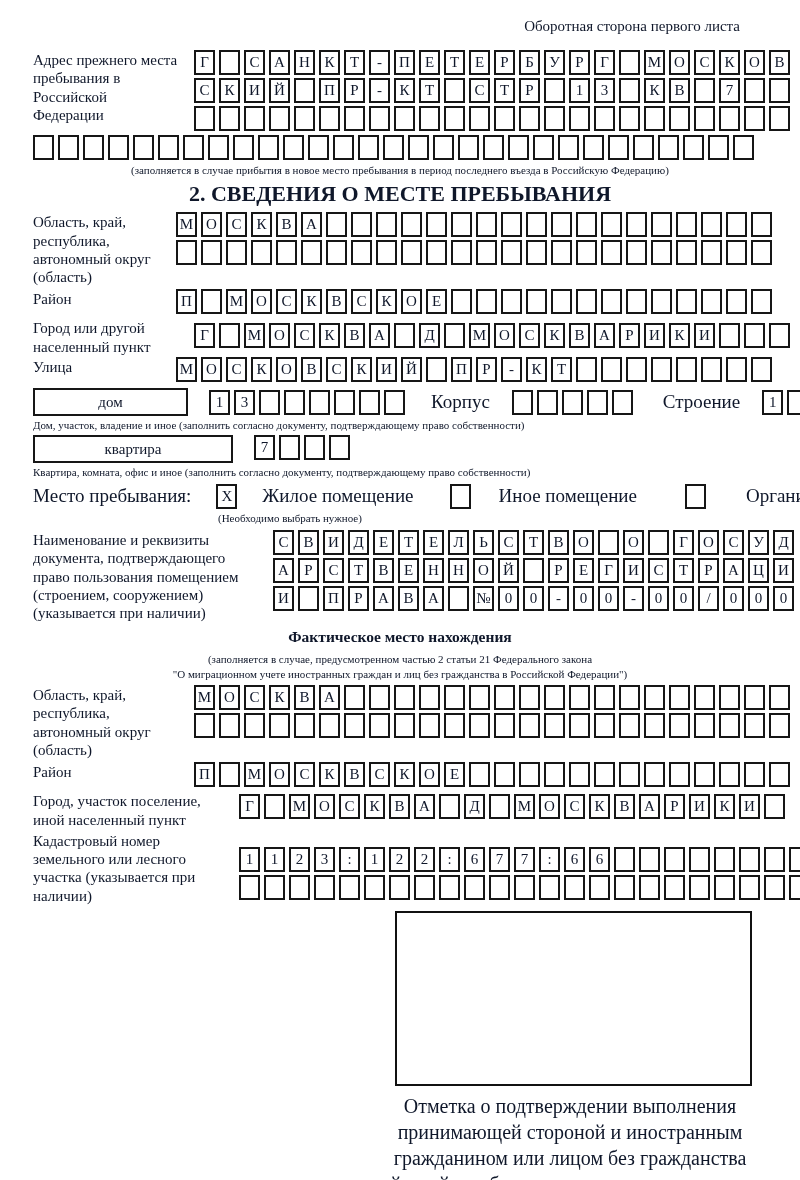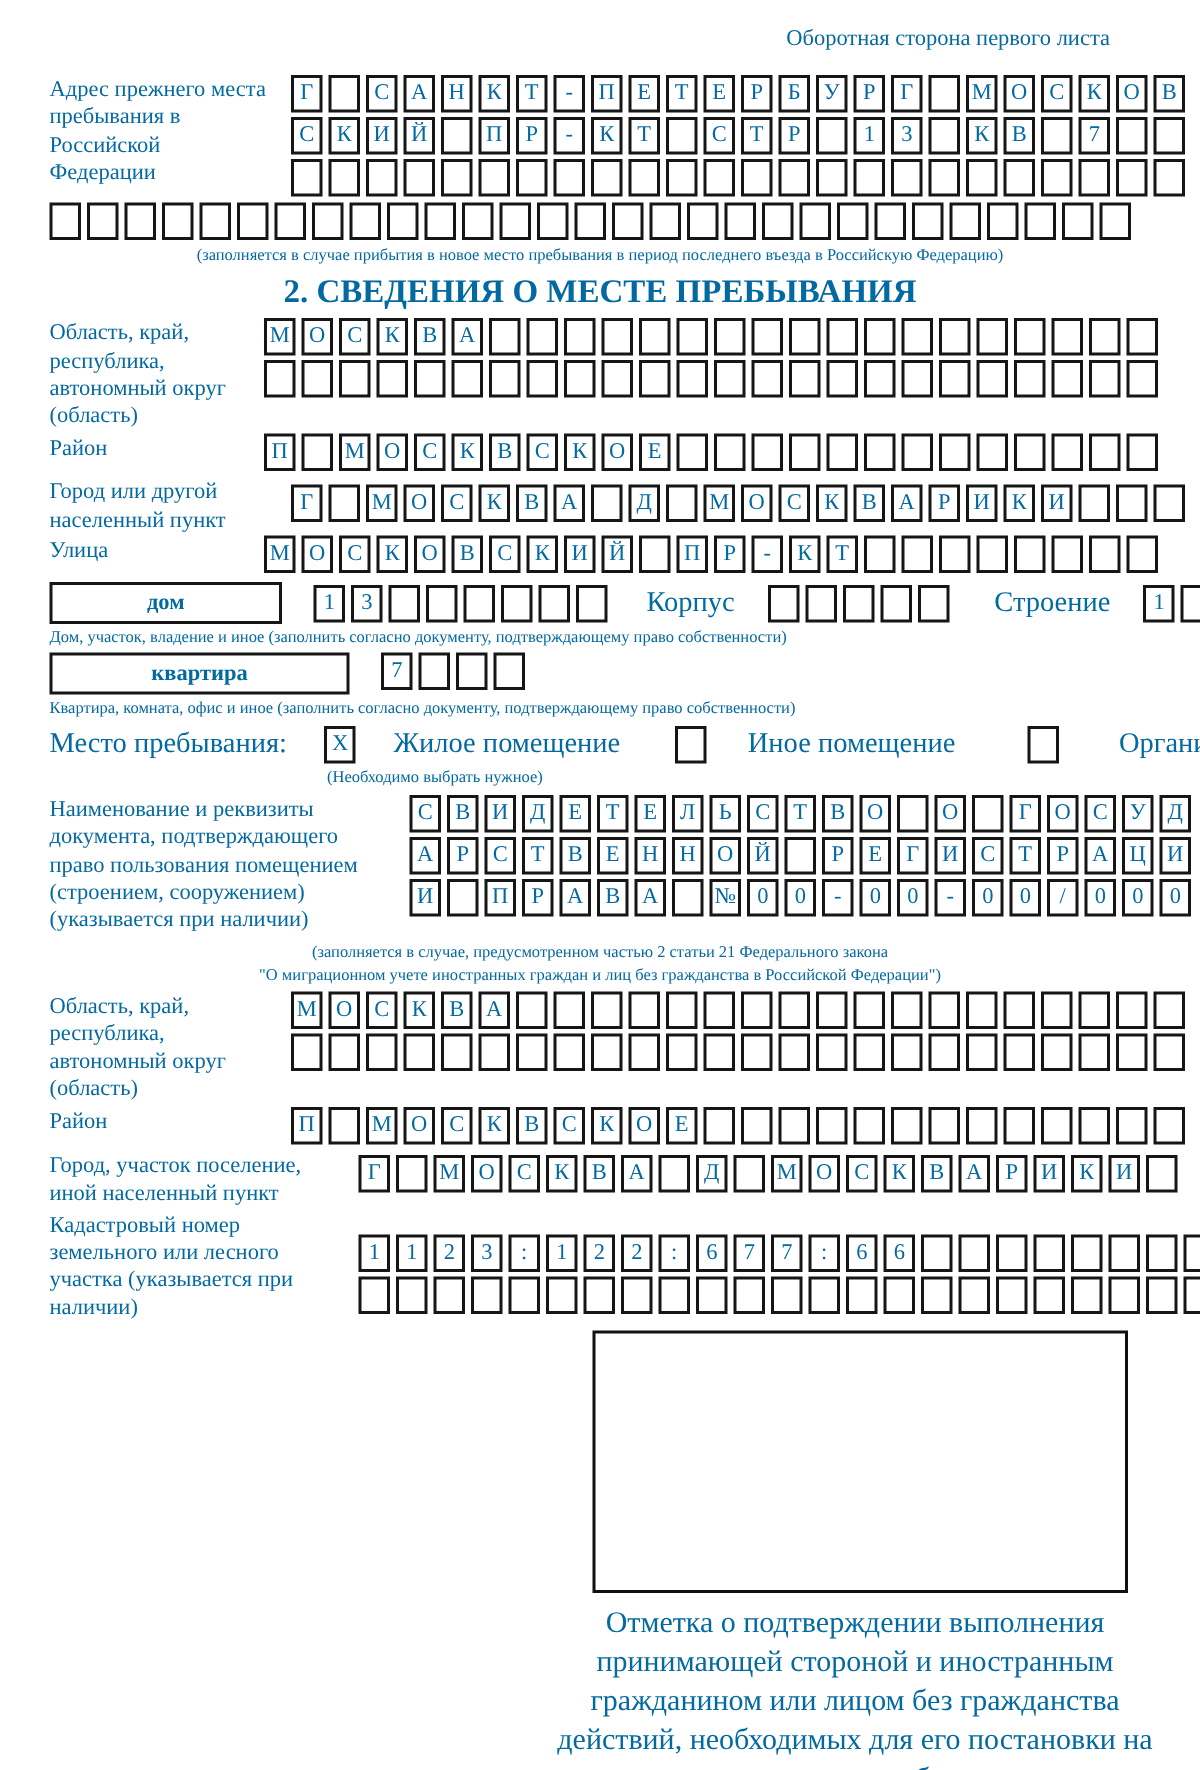--- a/index.html
+++ b/index.html
@@ -1,36 +1,36 @@
 <!DOCTYPE html>
 <html><head>
 <meta charset="utf-8">
 <style>
   html,body { margin:0; padding:0; background:#fff; }
   .page {
     position:relative; width:800px; height:1180px; overflow:hidden;
-    font-family:"Liberation Serif","DejaVu Serif",serif; color:#0369a1; background:#fff;
+    font-family:"Liberation Serif","DejaVu Serif",serif; color:#0f172a; background:#fff;
   }
   .hdr { padding:18px 60px 0 0; text-align:right; font-size:15px; }
   .frow { display:flex; align-items:flex-start; margin-left:33px;gap:16px; }
   .flabel { flex-shrink:0; font-size:15px; line-height:1.22; padding-top:1px; }
   .w127 { width:127px; } .w145 { width:145px; } .w190 { width:190px; } .w224 { width:224px; }
   .cells { display:flex; gap:4px; margin-bottom:3px; }
   .cell {
     box-sizing:border-box; width:21px; height:25px; border:2px solid #161616;
     display:flex; align-items:center; justify-content:center;
     font-size:15px; line-height:1; background:#fff; flex-shrink:0;
   }
   .rowstack { display:flex; flex-direction:column; }
   .note { font-size:11px; line-height:1.3; }
   .note-c { text-align:center; }
   .sect-title { text-align:center; font-weight:bold; font-size:22px; }
   .namedbox {
     box-sizing:border-box; height:28px; border:2px solid #161616; background:#fff;
-    display:flex; align-items:center; justify-content:center; font-size:15px; flex-shrink:0;font-weight:bold;
+    display:flex; align-items:center; justify-content:center; font-size:15px; flex-shrink:0;
   }
   .inline-lbl { font-size:19px; line-height:1.2; white-space:nowrap; }
   .stamp-box { box-sizing:border-box; width:357px; height:175px; border:2px solid #111; margin:6px 0 0 395px; }
   .stamp-cap { width:424px; margin:7px 0 0 358px; text-align:center; font-size:20px; line-height:1.3; }
 </style>
 </head>
 <body>
 
 <div class="page">
 
@@ -426,20 +426,21 @@
           <span class="cell">0</span>
           <span class="cell">0</span>
           <span class="cell">/</span>
           <span class="cell">0</span>
           <span class="cell">0</span>
           <span class="cell">0</span>
         </div>
     </div>
   </div>
 
+  <div class="sect-title" style="font-size:15.5px; margin-top:6px">Фактическое место нахождения</div>
   <div class="note note-c" style="margin-top:6px">(заполняется в случае, предусмотренном частью 2 статьи 21 Федерального закона</div>
   <div class="note note-c">"О миграционном учете иностранных граждан и лиц без гражданства в Российской Федерации")</div>
 
   <div class="frow" style="margin-top:4px">
     <div class="flabel w145">Область, край, республика, автономный округ (область)</div>
     <div class="rowstack">
       <div class="cells">
           <span class="cell">М</span>
           <span class="cell">О</span>
           <span class="cell">С</span>

